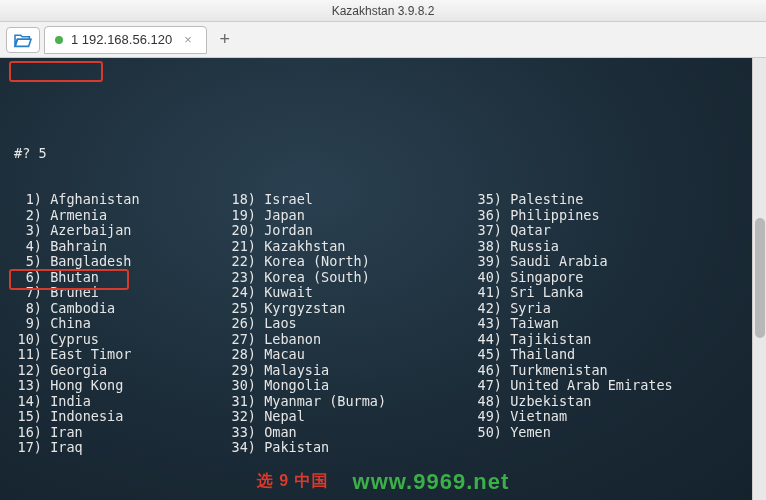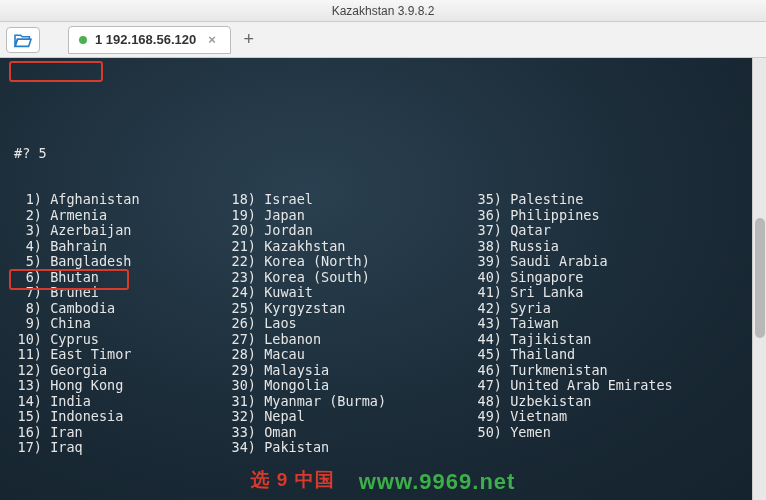--- a/index.html
+++ b/index.html
@@ -45,24 +45,23 @@
   .tab {
     height: 28px;
     padding: 0 14px 0 10px;
     background: #fff;
     border: 1px solid #bbb;
     border-radius: 4px 4px 0 0;
     display: flex;
     align-items: center;
     gap: 8px;
     font-size: 13px;
-    font-weight: bold;
+    font-weight: normal;
     color: #333;
     cursor: pointer;
-    margin-left: 24px;
   }
   .tab .dot {
     width: 8px; height: 8px; border-radius: 50%;
     background: #4caf50;
   }
   .tab .close { color: #999; font-size: 13px; margin-left: 4px; }
   .newtab {
     width: 28px; height: 28px;
     display: flex; align-items: center; justify-content: center;
     color: #666; font-size: 18px; cursor: pointer;
@@ -97,21 +96,21 @@
     left: 50%;
     transform: translateX(-50%);
     font-family: Arial, sans-serif;
     font-size: 22px;
     font-weight: bold;
     letter-spacing: 1px;
     white-space: nowrap;
     pointer-events: none;
   }
   .watermark .g { color: #3cae4a; padding-left: 24px; }
-  .watermark .r { color: #d83a2b; font-size: 19px; vertical-align: 3px; font-weight: bold; }
+  .watermark .r { color: #d83a2b; font-size: 16px; vertical-align: 3px; font-weight: bold; }
   .scrollbar {
     position: absolute;
     right: 0; top: 58px;
     width: 14px; height: calc(500px - 58px);
     background: #e8e8e8;
     border-left: 1px solid #ccc;
   }
   .scrollbar .thumb {
     position: absolute;
     left: 2px; top: 160px;

